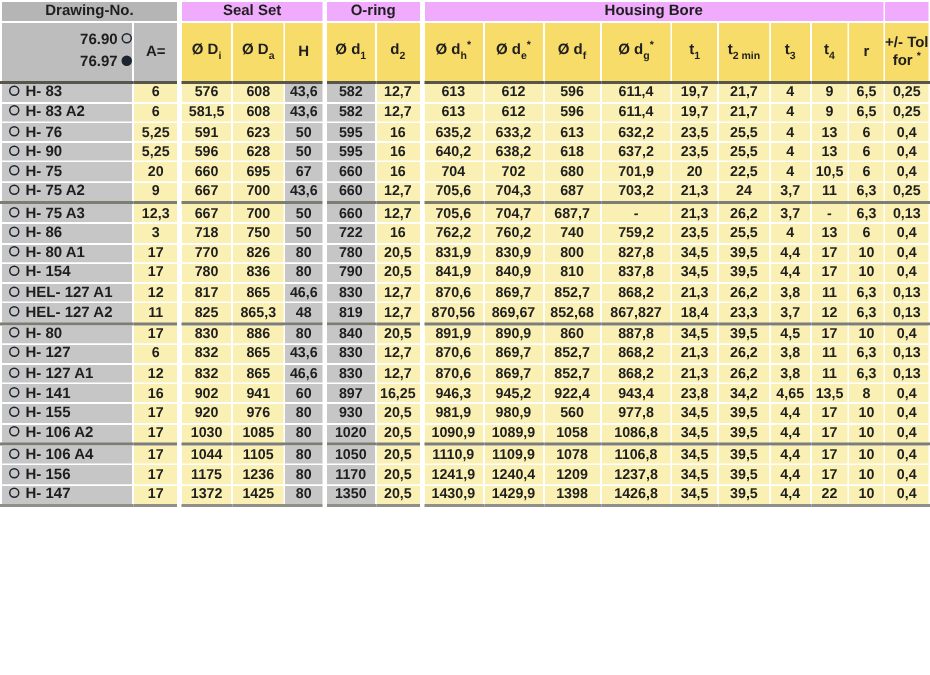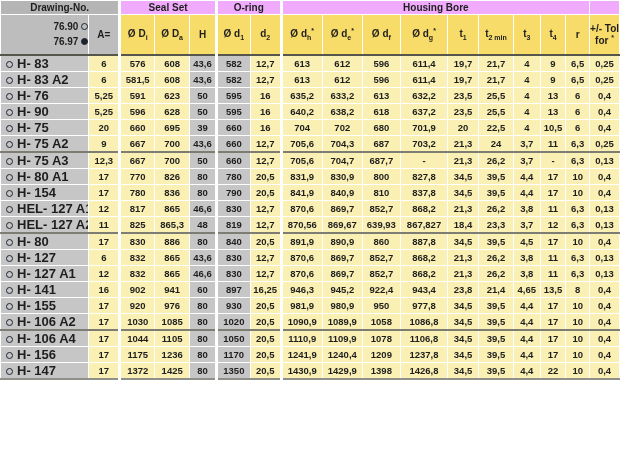--- a/index.html
+++ b/index.html
@@ -16,21 +16,21 @@
   .band-cont { border-left:1px solid #F2C83C; }
   
   tr.col-row { height:40px; }
   tr.col-row th { background:#F8DC6A; font-size:10px; border-bottom:2px solid #57564C; }
   tr.col-row th.gray { background:#BDBDBD; }
   th.legend { text-align:right; padding-left:6px; font-size:10px; line-height:15px; }
   
   tbody td { font-size:9.5px; }
   td.cell-yellow { background:#FBF0B4; }
   td.cell-gray { background:#C6C6C6; }
-  td.name-cell { text-align:left; padding-left:5px; font-size:13px; }
+  td.name-cell { text-align:left; padding-left:5px; font-size:10px; }
   .gstart { border-left:3px solid #fff; }
   tr.gbreak td { border-bottom:2px solid #7D7D74;margin-top:29px; }
   tbody tr:last-child td { border-bottom:2px solid #90908A; }
   sub { font-size:7px; }
   sup { font-size:7px; }
   .ring,.dot { display:inline-block; width:5px; height:5px; border:1.5px solid #1C2430;
                border-radius:50%; margin-right:4px; }
   .dot { background:#1C2430; }
   .legend .ring,.legend .dot { margin-left:3px; margin-right:0; }
 </style>
@@ -166,21 +166,21 @@
         <td class="cell-yellow">4</td>
         <td class="cell-yellow">13</td>
         <td class="cell-yellow">6</td>
         <td class="cell-yellow">0,4</td>
       </tr>
       <tr>
         <td class="name-cell cell-gray"><span class="ring"></span><span>H- 75</span></td>
         <td class="cell-yellow">20</td>
         <td class="cell-yellow gstart">660</td>
         <td class="cell-yellow">695</td>
-        <td class="cell-gray">39</td>
+        <td class="cell-gray">67</td>
         <td class="cell-gray gstart">660</td>
         <td class="cell-yellow">16</td>
         <td class="cell-yellow gstart">704</td>
         <td class="cell-yellow">702</td>
         <td class="cell-yellow">680</td>
         <td class="cell-yellow">701,9</td>
         <td class="cell-yellow">20</td>
         <td class="cell-yellow">22,5</td>
         <td class="cell-yellow">4</td>
         <td class="cell-yellow">10,5</td>
@@ -219,20 +219,39 @@
         <td class="cell-yellow">687,7</td>
         <td class="cell-yellow">-</td>
         <td class="cell-yellow">21,3</td>
         <td class="cell-yellow">26,2</td>
         <td class="cell-yellow">3,7</td>
         <td class="cell-yellow">-</td>
         <td class="cell-yellow">6,3</td>
         <td class="cell-yellow">0,13</td>
       </tr>
       <tr>
+        <td class="name-cell cell-gray"><span class="ring"></span><span>H- 86</span></td>
+        <td class="cell-yellow">3</td>
+        <td class="cell-yellow gstart">718</td>
+        <td class="cell-yellow">750</td>
+        <td class="cell-gray">50</td>
+        <td class="cell-gray gstart">722</td>
+        <td class="cell-yellow">16</td>
+        <td class="cell-yellow gstart">762,2</td>
+        <td class="cell-yellow">760,2</td>
+        <td class="cell-yellow">740</td>
+        <td class="cell-yellow">759,2</td>
+        <td class="cell-yellow">23,5</td>
+        <td class="cell-yellow">25,5</td>
+        <td class="cell-yellow">4</td>
+        <td class="cell-yellow">13</td>
+        <td class="cell-yellow">6</td>
+        <td class="cell-yellow">0,4</td>
+      </tr>
+      <tr>
         <td class="name-cell cell-gray"><span class="ring"></span><span>H- 80 A1</span></td>
         <td class="cell-yellow">17</td>
         <td class="cell-yellow gstart">770</td>
         <td class="cell-yellow">826</td>
         <td class="cell-gray">80</td>
         <td class="cell-gray gstart">780</td>
         <td class="cell-yellow">20,5</td>
         <td class="cell-yellow gstart">831,9</td>
         <td class="cell-yellow">830,9</td>
         <td class="cell-yellow">800</td>
@@ -285,21 +304,21 @@
       <tr class="gbreak">
         <td class="name-cell cell-gray"><span class="ring"></span><span>HEL- 127 A2</span></td>
         <td class="cell-yellow">11</td>
         <td class="cell-yellow gstart">825</td>
         <td class="cell-yellow">865,3</td>
         <td class="cell-gray">48</td>
         <td class="cell-gray gstart">819</td>
         <td class="cell-yellow">12,7</td>
         <td class="cell-yellow gstart">870,56</td>
         <td class="cell-yellow">869,67</td>
-        <td class="cell-yellow">639,93</td>
+        <td class="cell-yellow">852,68</td>
         <td class="cell-yellow">867,827</td>
         <td class="cell-yellow">18,4</td>
         <td class="cell-yellow">23,3</td>
         <td class="cell-yellow">3,7</td>
         <td class="cell-yellow">12</td>
         <td class="cell-yellow">6,3</td>
         <td class="cell-yellow">0,13</td>
       </tr>
       <tr>
         <td class="name-cell cell-gray"><span class="ring"></span><span>H- 80</span></td>
@@ -364,37 +383,37 @@
         <td class="cell-yellow gstart">902</td>
         <td class="cell-yellow">941</td>
         <td class="cell-gray">60</td>
         <td class="cell-gray gstart">897</td>
         <td class="cell-yellow">16,25</td>
         <td class="cell-yellow gstart">946,3</td>
         <td class="cell-yellow">945,2</td>
         <td class="cell-yellow">922,4</td>
         <td class="cell-yellow">943,4</td>
         <td class="cell-yellow">23,8</td>
-        <td class="cell-yellow">21,4</td>
+        <td class="cell-yellow">34,2</td>
         <td class="cell-yellow">4,65</td>
         <td class="cell-yellow">13,5</td>
         <td class="cell-yellow">8</td>
         <td class="cell-yellow">0,4</td>
       </tr>
       <tr>
         <td class="name-cell cell-gray"><span class="ring"></span><span>H- 155</span></td>
         <td class="cell-yellow">17</td>
         <td class="cell-yellow gstart">920</td>
         <td class="cell-yellow">976</td>
         <td class="cell-gray">80</td>
         <td class="cell-gray gstart">930</td>
         <td class="cell-yellow">20,5</td>
         <td class="cell-yellow gstart">981,9</td>
         <td class="cell-yellow">980,9</td>
-        <td class="cell-yellow">950</td>
+        <td class="cell-yellow">560</td>
         <td class="cell-yellow">977,8</td>
         <td class="cell-yellow">34,5</td>
         <td class="cell-yellow">39,5</td>
         <td class="cell-yellow">4,4</td>
         <td class="cell-yellow">17</td>
         <td class="cell-yellow">10</td>
         <td class="cell-yellow">0,4</td>
       </tr>
       <tr class="gbreak">
         <td class="name-cell cell-gray"><span class="ring"></span><span>H- 106 A2</span></td>

